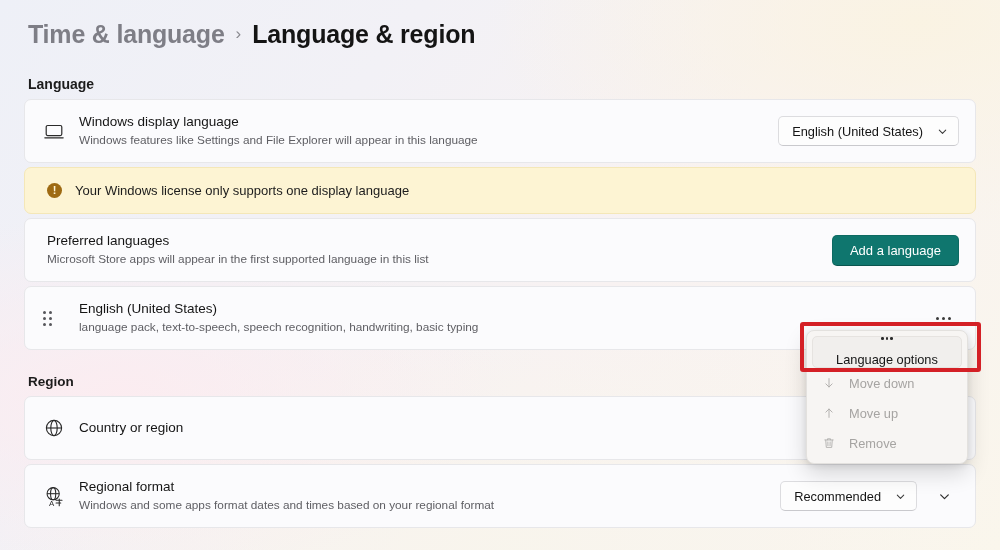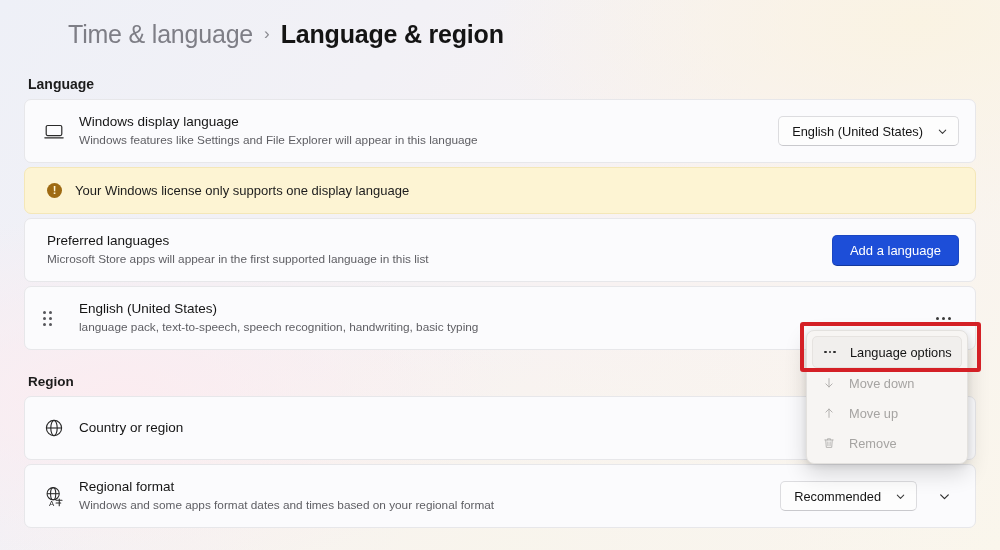--- a/index.html
+++ b/index.html
@@ -34,24 +34,23 @@
   .breadcrumb {
     display: flex;
     align-items: center;
     gap: 11px;
     padding-top: 17px;
     padding-left: 4px;
     height: 52px;
   }
   .crumb-parent {
     font-size: 25px;
-    font-weight: 400;
+    font-weight: 700;
     color: #7e7e86;
     letter-spacing: -0.2px;
-    margin-left: 40px;
   }
   .crumb-sep {
     font-size: 17px;
     color: #8a8a90;
     line-height: 1;
     padding-bottom: 2px;
   }
   .crumb-current {
     font-size: 25px;
     font-weight: 700;
@@ -167,21 +166,21 @@
     padding: 0 10px 0 13px;
     font-size: 12.8px;
     color: #141414;
     cursor: pointer;
     white-space: nowrap;
   }
   .combo .chev { color: #3a3a3a; display: flex; }
 
   
   .btn-primary {
-    background: #1d4ed8;
+    background: #0f766e;
     border: 1px solid rgba(0,0,0,0.10);
     border-bottom-color: rgba(0,0,0,0.28);
     border-radius: 5px;
     color: #ffffff;
     font-size: 13px;
     font-family: inherit;
     height: 31px;
     padding: 0 17px;
     cursor: pointer;
     white-space: nowrap;
@@ -261,20 +260,21 @@
   .menu-item .mi-icon {
     width: 16px; min-width: 16px;
     display: flex;
     align-items: center;
     justify-content: center;
   }
   .menu-item.highlighted {
     background: #f1efed;
     border: 1px solid #e6e3e0;
     height: 32px;
+    flex-direction: column;
   }
   .menu-item.disabled {
     color: #a6a4a2;
     cursor: default;
   }
   .menu-item.disabled .mi-icon { color: #b1afad; }
   .menu-item .dots {
     display: flex;
     gap: 2px;
   }

